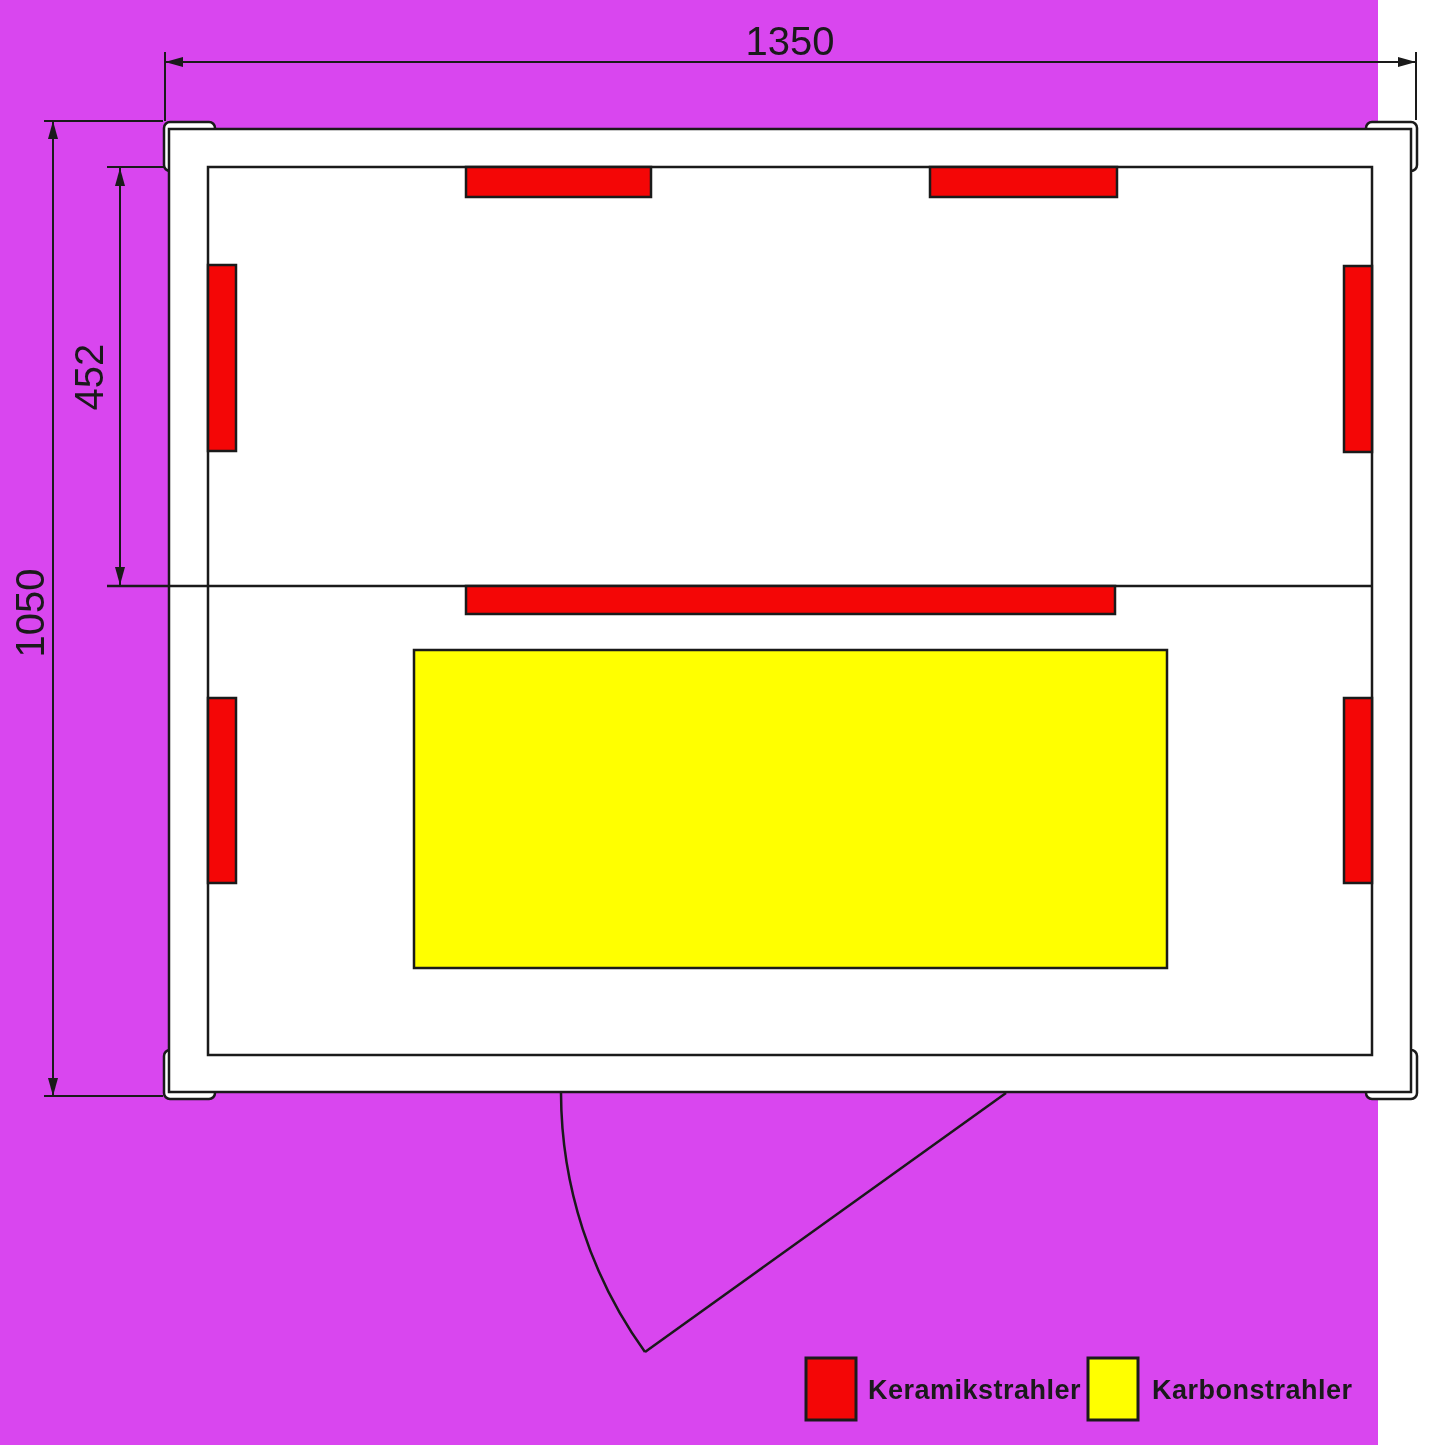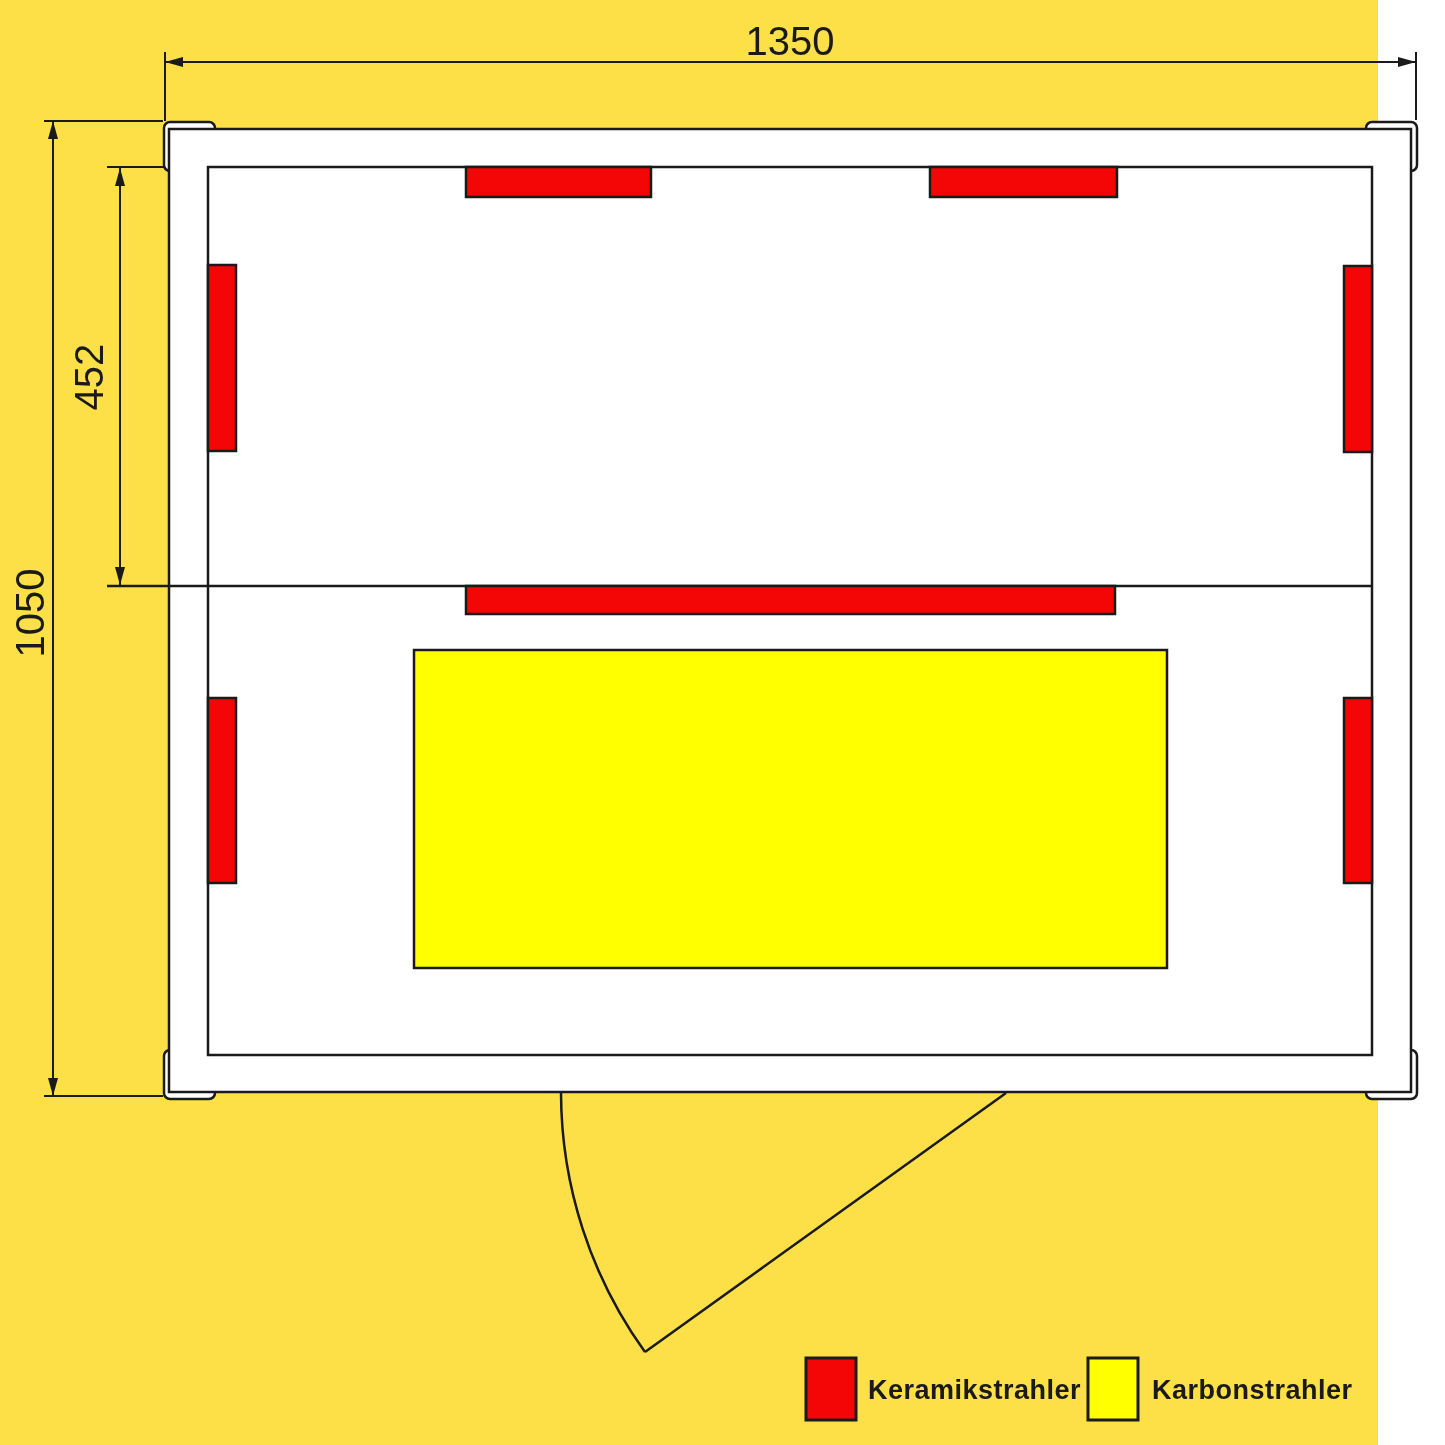--- a/index.html
+++ b/index.html
@@ -1,17 +1,17 @@
 <!DOCTYPE html>
 <html><head>
 <meta charset="utf-8">
 <style>
   html,body{margin:0;padding:0;background:#ffffff;}
   .page{
-    width:1378px;height:1445px;position:relative;background:#fde047;
+    width:1378px;height:1445px;position:relative;background:#d946ef;
     font-family:"Liberation Sans", sans-serif;
   }
   svg text{
     font-family:"Liberation Sans", sans-serif;
     fill:#1a1a1a;
   }
   .dim-text{font-size:40px;}
   .legend-text{font-size:27px;font-weight:600;letter-spacing:0.5px;}
 </style>
 </head>

